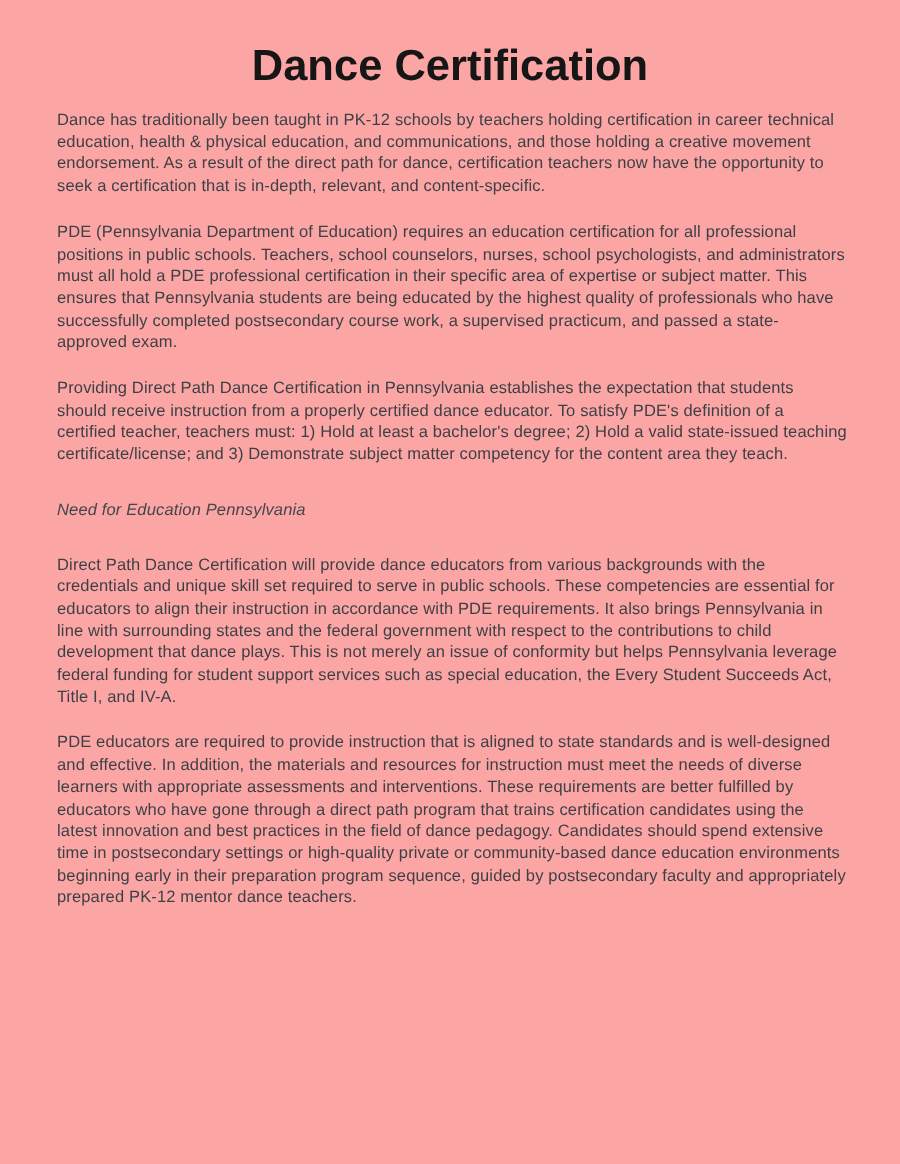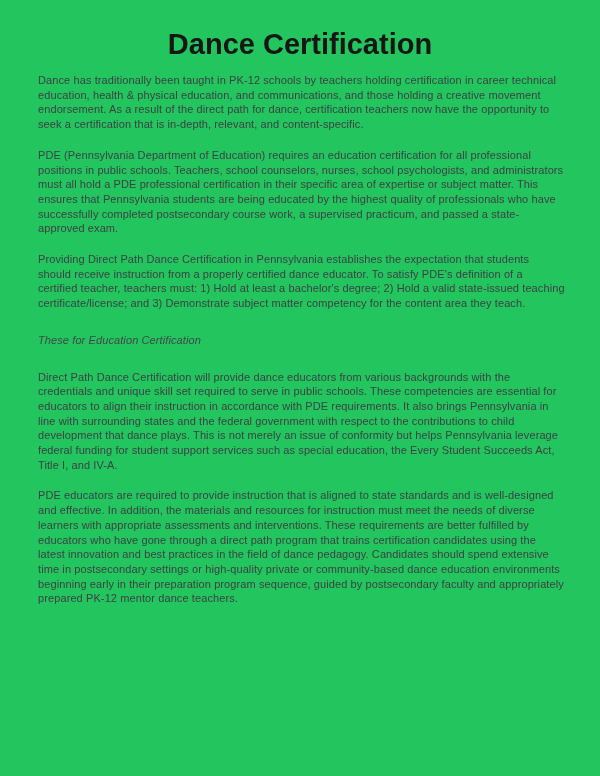--- a/index.html
+++ b/index.html
@@ -4,21 +4,21 @@
 <style>
   html, body {
     margin: 0;
     padding: 0;
     background: #fdfdfd;
   }
   .page {
     position: relative;
     width: 600px;
     height: 776px;
-    background: #22c55e;
+    background: #fca5a5;
     overflow: hidden;
     font-family: "Liberation Sans", "DejaVu Sans", sans-serif;
   }
   .doc-title {
     margin: 28px 38px 12px 38px;
     text-align: center;
     font-size: 29px;
     font-weight: bold;
     color: #161616;
     letter-spacing: 0px;
@@ -45,19 +45,19 @@
 <div class="page">
   <h1 class="doc-title">Dance Certification</h1>
 
   <div class="doc-body">
     <p>Dance has traditionally been taught in PK-12 schools by teachers holding certification in career technical education, health &amp; physical education, and communications, and those holding a creative movement endorsement. As a result of the direct path for dance, certification teachers now have the opportunity to seek a certification that is in-depth, relevant, and content-specific.</p>
 
     <p>PDE (Pennsylvania Department of Education) requires an education certification for all professional positions in public schools. Teachers, school counselors, nurses, school psychologists, and administrators must all hold a PDE professional certification in their specific area of expertise or subject matter. This ensures that Pennsylvania students are being educated by the highest quality of professionals who have successfully completed postsecondary course work, a supervised practicum, and passed a state-approved exam.</p>
 
     <p>Providing Direct Path Dance Certification in Pennsylvania establishes the expectation that students should receive instruction from a properly certified dance educator. To satisfy PDE's definition of a certified teacher, teachers must: 1) Hold at least a bachelor's degree; 2) Hold a valid state-issued teaching certificate/license; and 3) Demonstrate subject matter competency for the content area they teach.</p>
 
-    <p class="subheading">These for Education Certification</p>
+    <p class="subheading">Need for Education Pennsylvania</p>
 
     <p>Direct Path Dance Certification will provide dance educators from various backgrounds with the credentials and unique skill set required to serve in public schools. These competencies are essential for educators to align their instruction in accordance with PDE requirements.  It also brings Pennsylvania in line with surrounding states and the federal government with respect to the contributions to child development that dance plays. This is not merely an issue of conformity but helps Pennsylvania leverage federal funding for student support services such as special education, the Every Student Succeeds Act, Title I, and IV-A.</p>
 
     <p>PDE educators are required to provide instruction that is aligned to state standards and is well-designed and effective. In addition, the materials and resources for instruction must meet the needs of diverse learners with appropriate assessments and interventions. These requirements are better fulfilled by educators who have gone through a direct path program that trains certification candidates using the latest innovation and best practices in the field of dance pedagogy. Candidates should spend extensive time in postsecondary settings or high-quality private or community-based dance education environments beginning early in their preparation program sequence, guided by postsecondary faculty and appropriately prepared PK-12 mentor dance teachers.</p>
   </div>
 </div>
 
 </body></html>

